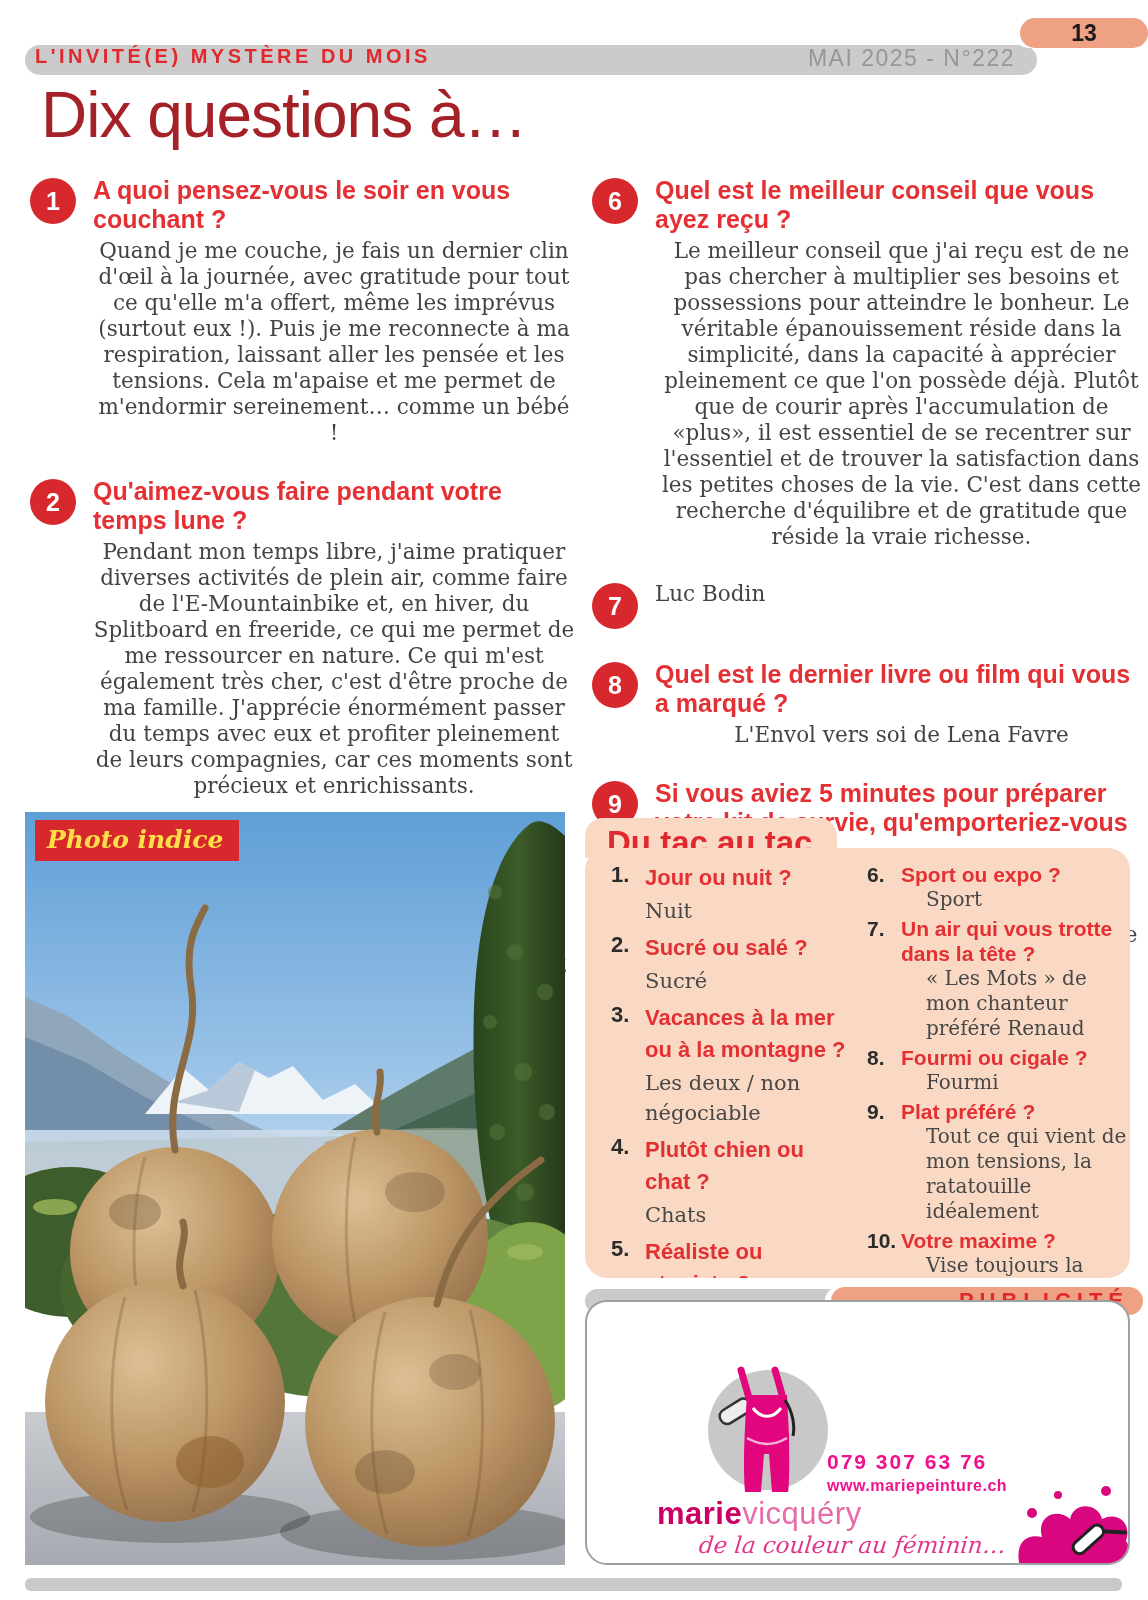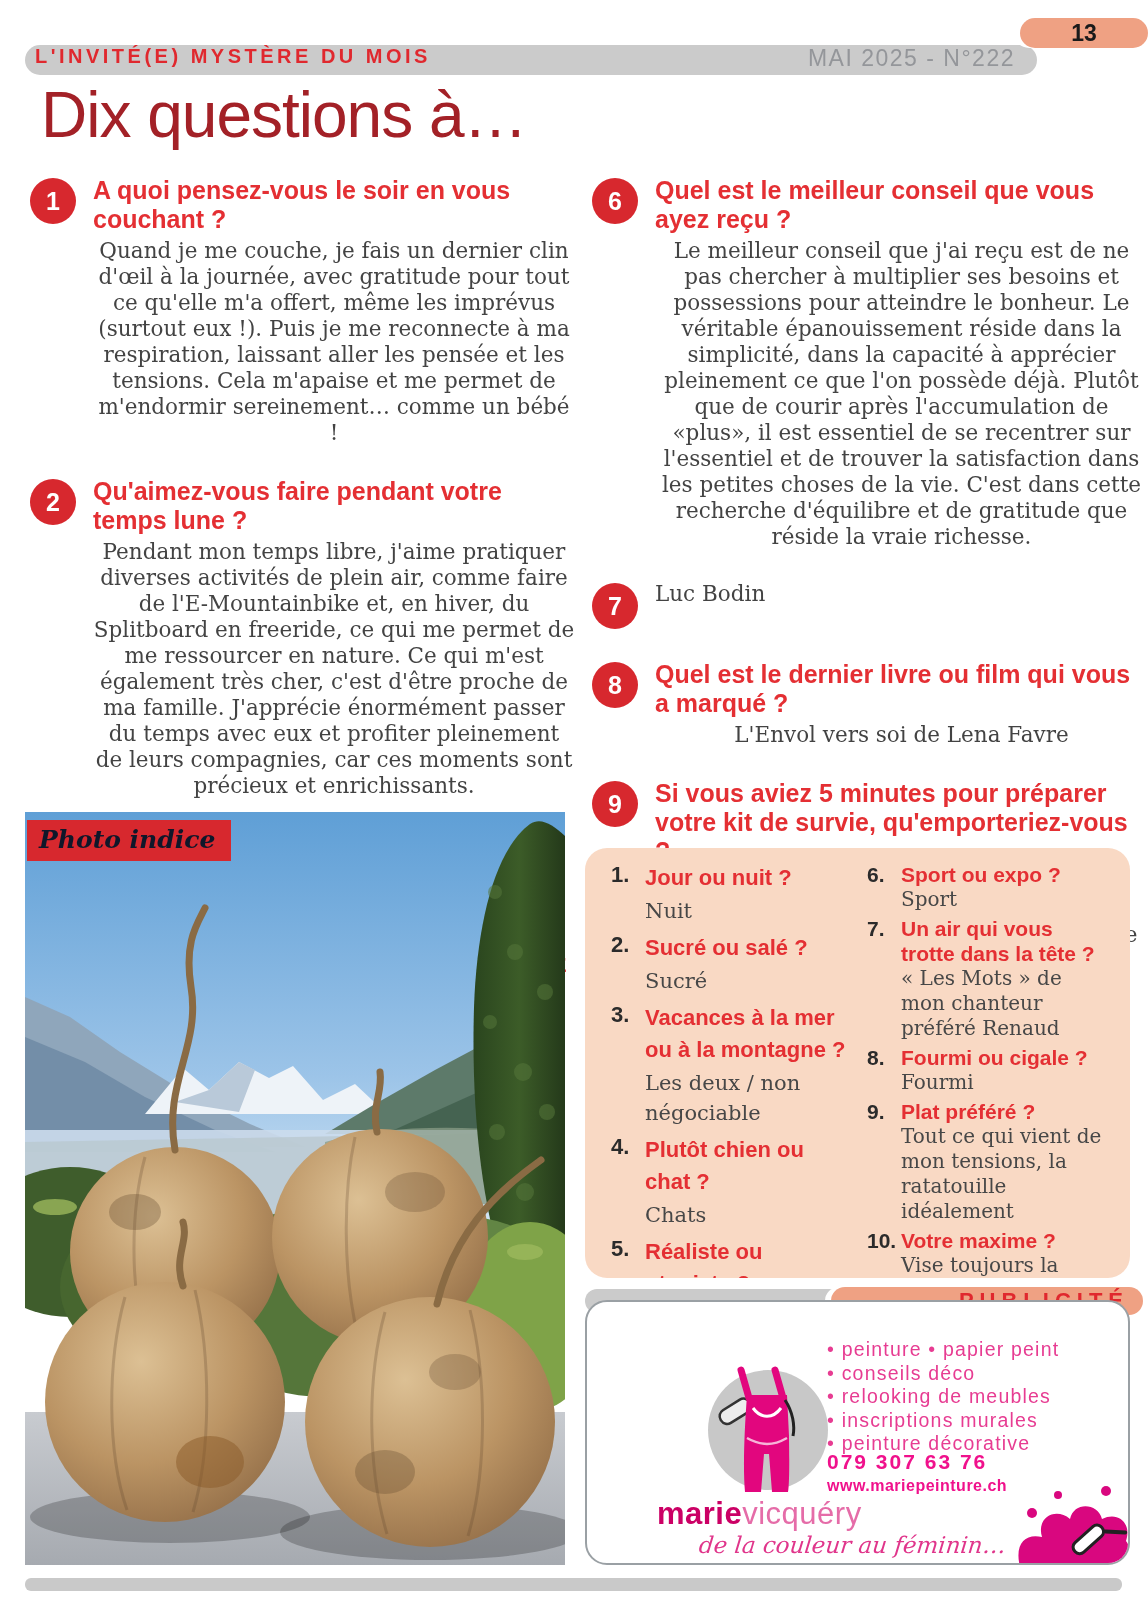--- a/index.html
+++ b/index.html
@@ -26,21 +26,21 @@
   .col-right{left:592px;width:556px;}
   .qa{display:flex;gap:17px;margin-bottom:31px;align-items:flex-start;}
   .qnum{flex:0 0 46px;width:46px;height:46px;border-radius:50%;background:#d7282e;color:#fff;
     display:flex;align-items:center;justify-content:center;font-size:25px;font-weight:bold;margin-top:2px;}
   .qa h3{margin:0 0 4px 0;font-size:25px;line-height:1.16;color:#e42f33;font-weight:bold;}
   .qa p{margin:0;font-family:"DejaVu Serif",serif;font-size:21.5px;line-height:26px;color:#434343;text-align:center;}
 
   
   .photo{position:absolute;left:25px;top:812px;width:540px;height:753px;overflow:hidden;}
   .photo svg{display:block;}
-  .photo-badge{position:absolute;left:2px;top:8px;background:#d7282e;color:#0f172a;
+  .photo-badge{position:absolute;left:10px;top:8px;background:#d7282e;color:#fde047;
     font-family:"DejaVu Serif",serif;font-style:italic;font-weight:bold;font-size:25px;
     padding:5px 16px 7px 12px;}
 
   
   .tac-tab{position:absolute;left:585px;top:818px;width:252px;height:40px;background:#f9d9c4;
     border-radius:18px 18px 0 0;}
   .tac-title{margin:0;padding:6px 0 0 22px;font-size:33px;font-weight:bold;color:#e0282e;}
   .tac-box{position:absolute;left:585px;top:848px;width:545px;height:430px;background:#f9d9c4;
     border-radius:22px;box-sizing:border-box;padding:14px 20px 0 26px;display:flex;gap:16px;overflow:hidden;}
   .tac-col{box-sizing:border-box;}
@@ -48,21 +48,21 @@
   .tac-colB{width:243px;}
   .tac-item{display:grid;grid-template-columns:34px 1fr;}
   .tac-num{font-weight:bold;font-size:22px;color:#2b2b2b;}
   .tac-q{font-weight:bold;font-size:22px;color:#e42f33;}
   .tac-a{grid-column:2;font-family:"DejaVu Serif",serif;color:#474747;}
   .tac-colA .tac-item{margin-bottom:6px;}
   .tac-colA .tac-q{line-height:32px;}
   .tac-colA .tac-a{font-size:21px;line-height:30px;margin-top:2px;}
   .tac-colB .tac-item{margin-bottom:4px;}
   .tac-colB .tac-num,.tac-colB .tac-q{font-size:21px;line-height:25px;}
-  .tac-colB .tac-a{font-size:20px;line-height:25px;width:210px;}
+  .tac-colB .tac-a{font-size:20px;line-height:25px;width:210px;margin-left:25px;}
 
   
   .pub-bar{position:absolute;left:585px;top:1287px;width:558px;height:28px;}
   .pub-gray{position:absolute;left:0;top:2px;width:278px;height:24px;background:#cbcbcb;border-radius:12px;}
   .pub-salmon{position:absolute;left:246px;top:0;right:0;height:28px;background:#efa183;border-radius:14px;
     box-shadow:-6px 0 0 #ffffff;display:flex;align-items:center;justify-content:flex-end;padding-right:14px;
     box-sizing:border-box;}
   .pub-label{color:#e0282e;font-weight:bold;font-size:22px;letter-spacing:6px;}
 
   
@@ -280,20 +280,23 @@
       <g stroke="#8a6b44" stroke-width="7" stroke-linecap="round" fill="none">
         <path d="M150,338 C138,270 176,235 166,175 C159,130 172,112 180,96"></path>
         <path d="M412,492 C428,424 468,382 516,348"></path>
         <path d="M352,320 C346,295 358,280 355,260"></path>
         <path d="M158,474 C148,445 164,430 158,410"></path>
       </g>
     </svg>
     <div class="photo-badge">Photo indice</div>
   </div>
 
+  <div class="tac-tab">
+    <h2 class="tac-title">Du tac au tac</h2>
+  </div>
   <div class="tac-box">
     <div class="tac-col tac-colA">
       <div class="tac-item">
         <span class="tac-num">1.</span>
         <span class="tac-q">Jour ou nuit ?</span>
         <span class="tac-a">Nuit</span>
       </div>
       <div class="tac-item">
         <span class="tac-num">2.</span>
         <span class="tac-q">Sucré ou salé ?</span>
@@ -358,27 +361,20 @@
         <rect x="44" y="63" width="34" height="15" rx="7" fill="#ededed" stroke="#333" stroke-width="2.5"></rect>
         <path d="M78,70 C92,70 96,80 96,90" fill="none" stroke="#222" stroke-width="3.5"></path>
       </g>
       <path d="M74,58 L66,30" stroke="#e2067e" stroke-width="7" stroke-linecap="round"></path>
       <path d="M108,58 L100,30" stroke="#e2067e" stroke-width="7" stroke-linecap="round"></path>
       <path d="M72,55 L112,55 L114,96 C114,96 115,142 113,152 L97,152 L94,114 L89,114 L86,152 L70,152 C68,130 69,96 72,55 Z" fill="#e2067e"></path>
       <path d="M78,68 C86,79 98,79 106,68" fill="none" stroke="#ffffff" stroke-width="3"></path>
       <path d="M72,98 C86,106 98,106 112,98" fill="none" stroke="#ffffff" stroke-width="2.5" opacity="0.7"></path>
       <path d="M110,60 C118,72 120,86 118,96" fill="none" stroke="#222" stroke-width="3"></path>
     </svg>
-    <ul class="ad-services">
-      <li>peinture • papier peint</li>
-      <li>conseils déco</li>
-      <li>relooking de meubles</li>
-      <li>inscriptions murales</li>
-      <li>peinture décorative</li>
-    </ul>
     <div class="ad-phone">079 307 63 76</div>
     <div class="ad-web">www.mariepeinture.ch</div>
     <div class="ad-brand"><span class="b1">marie</span><span class="b2">vicquéry</span></div>
     <div class="ad-tagline">de la couleur au féminin…</div>
     <svg class="ad-splash" width="118" height="102" viewBox="0 0 118 102">
       <path d="M6,102 C0,78 12,68 28,72 C22,52 42,42 56,54 C60,36 84,38 88,54 C104,46 118,58 112,76 C118,84 118,94 114,102 Z" fill="#d9077f"></path>
       <circle cx="18" cy="48" r="5" fill="#d9077f"></circle>
         <circle cx="44" cy="30" r="4" fill="#d9077f"></circle>
         <circle cx="92" cy="26" r="5" fill="#d9077f"></circle>
       <g transform="rotate(-42 74 74)">

